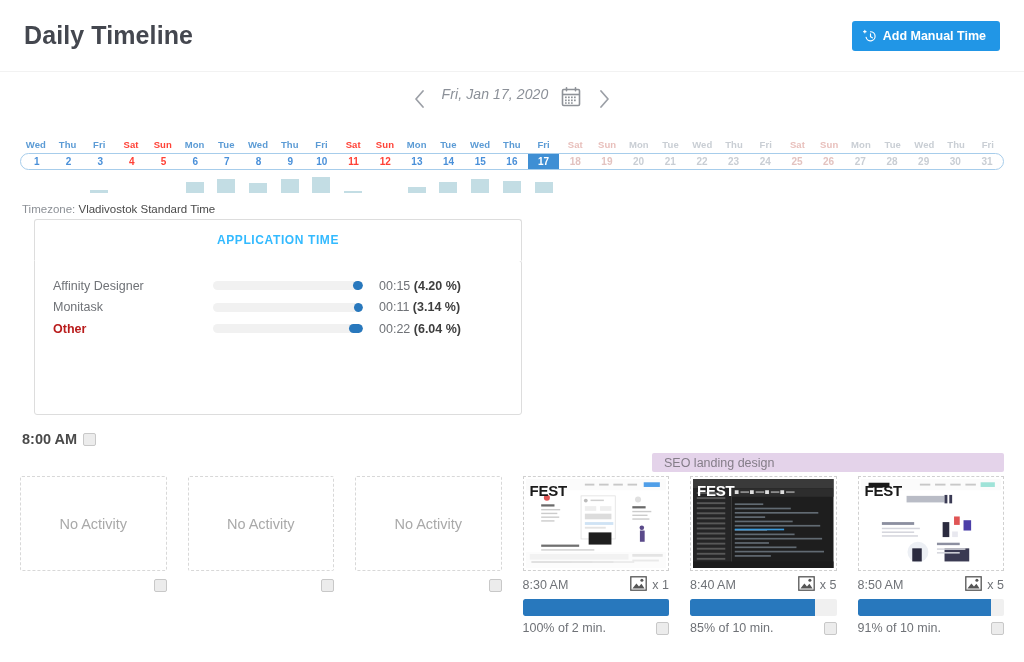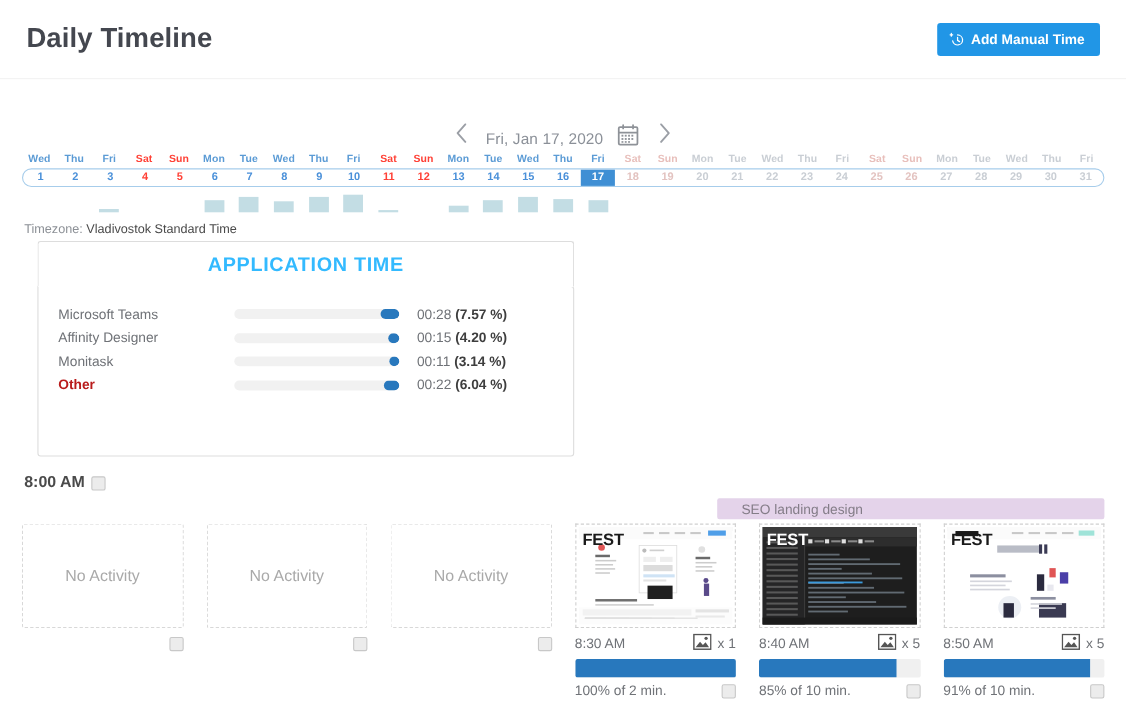--- a/index.html
+++ b/index.html
@@ -30,22 +30,23 @@
     font-size: 12.5px; font-weight: 700;
     font-family: "Liberation Sans", sans-serif;
     display: flex; align-items: center; gap: 6px;
     cursor: pointer; white-space: nowrap;
   }
   .btn-add-manual svg { display: block; }
 
   
   .date-nav {
     height: 48px; margin-top: 14px;
-    display: flex; align-items: flex-end; justify-content: center;
+    display: flex; align-items: flex-start; justify-content: center;
     gap: 12px;
+    font-style: italic;
   }
   .nav-arrow {
     width: 20px; height: 26px;
     display: flex; align-items: center; justify-content: center;
     cursor: pointer; color: #9b9fa6;
   }
   .date-label { font-size: 14px; color: #8b9098; letter-spacing: .1px; }
   .cal-icon { cursor: pointer; display: flex; }
 
   
@@ -111,21 +112,21 @@
     margin-top: 16px; font-size: 13px; color: #9aa0a6; letter-spacing: .2px;
   }
   .total-sub b { color: #55585c; font-weight: 700; }
   .total-sub .sep { margin: 0 8px; color: #b3b7bb; }
 
   
   .apps-panel { width: 488px; margin-left: 14px; position: relative; }
   .tabs { display: flex; height: 42px; position: relative; z-index: 2; }
   .tab {
     flex: 1; display: flex; align-items: center; justify-content: center;
-    font-size: 18px; font-weight: 700; letter-spacing: .6px;
+    font-size: 12px; font-weight: 700; letter-spacing: .6px;
     cursor: pointer; color: #53585e;
     border: 1px solid transparent;
     background: transparent;
   }
   .tab.active {
     color: #33baff;
     background: #fff;
     border: 1px solid #dddddd;
     border-bottom: 1px solid #fff;
     border-radius: 3px 3px 0 0;
@@ -161,21 +162,21 @@
     border: 1px solid #c8c8c8; border-radius: 2px;
     display: inline-block; cursor: pointer;
   }
 
   
   .slots-wrap { padding: 0 20px; margin-top: 6px; position: relative; }
   .project-band-row { height: 20px; display: flex; position: relative; }
   .project-band {
     position: absolute; left: 632px; width: 352px; height: 19px;
     background: #e4d3ea; border-radius: 2px;
-    display: flex; align-items: center; padding-left: 22px;
+    display: flex; align-items: center; padding-left: 12px;
     font-size: 12.5px; color: #847d88;
   }
   .slots { display: flex; gap: 21px; margin-top: 3px; }
   .slot { width: 148px; }
 
   .slot-empty {
     height: 95px; border: 1px dashed #d8d8d8; border-radius: 2px;
     display: flex; align-items: center; justify-content: center;
     font-size: 14.5px; color: #a9a9a9;
   }
@@ -456,27 +457,20 @@
 <div class="summary-row">
 
 
   <div class="apps-panel">
     <div class="tabs">
       <div class="tab active">
         <span>APPLICATION TIME</span>
       </div>
     </div>
     <div class="apps-body" id="apps-body">
-        <div class="app-row">
-          <div class="app-name">Microsoft Teams</div>
-          <div class="app-track">
-            <div class="app-fill" style="width: 11.4464%;"></div>
-          </div>
-          <div class="app-val"><span>00:28</span> <b>(7.57 %)</b></div>
-        </div>
         <div class="app-row">
           <div class="app-name">Affinity Designer</div>
           <div class="app-track">
             <div class="app-fill" style="width: 6.35073%;"></div>
           </div>
           <div class="app-val"><span>00:15</span> <b>(4.20 %)</b></div>
         </div>
         <div class="app-row">
           <div class="app-name">Monitask</div>
           <div class="app-track">

